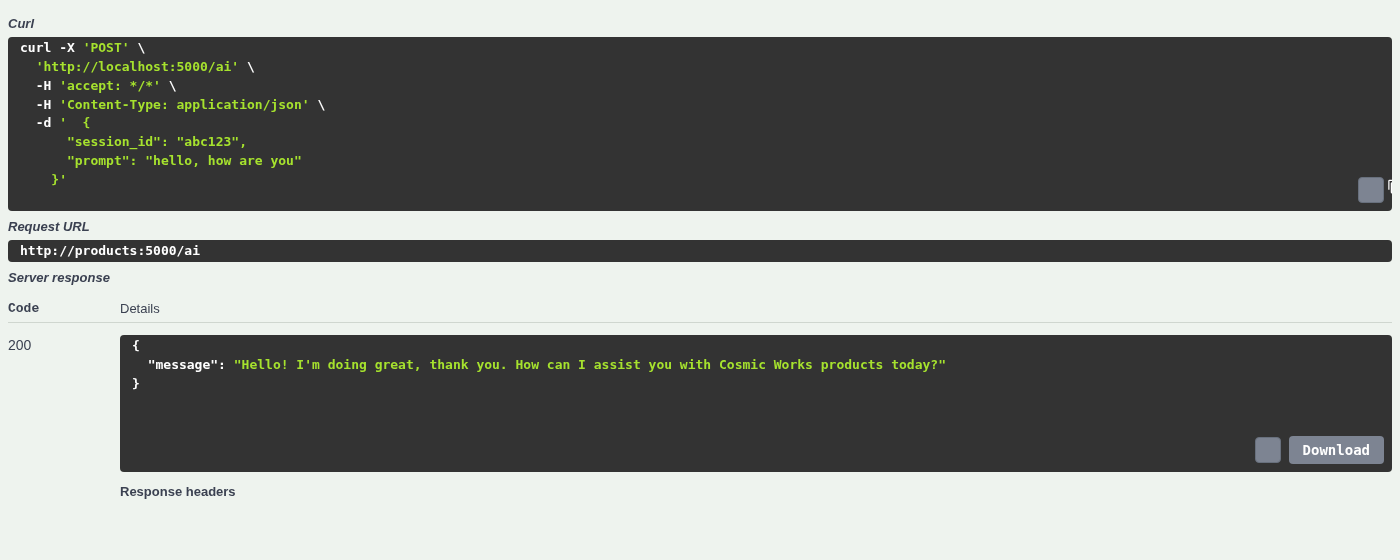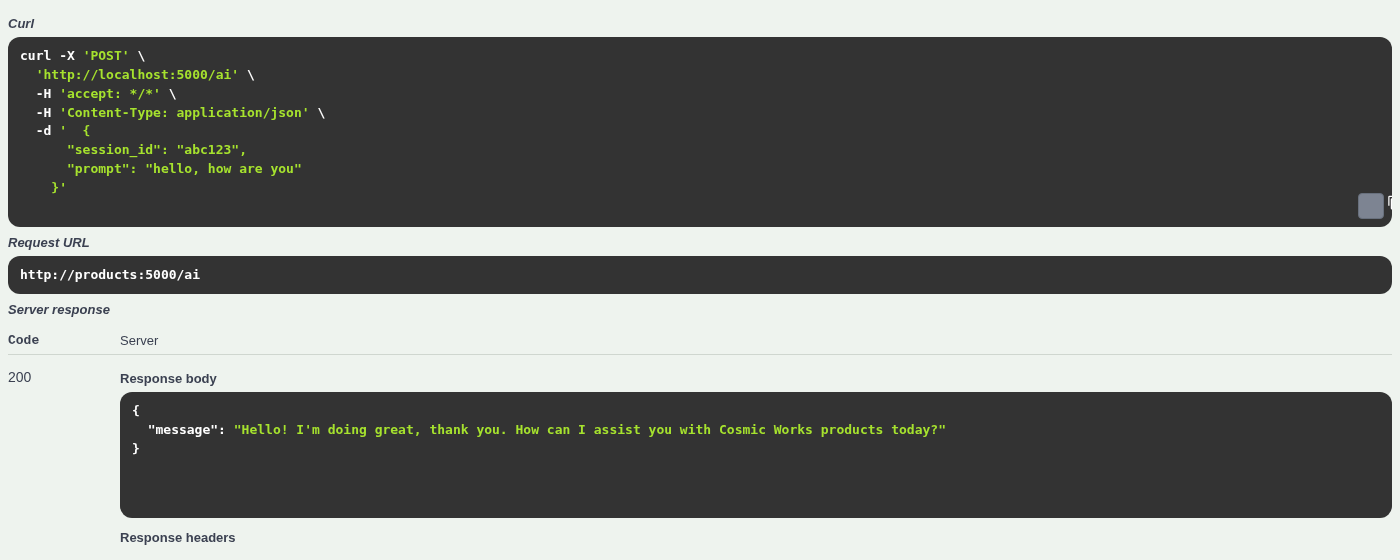--- a/index.html
+++ b/index.html
@@ -17,22 +17,22 @@
     margin-bottom: 6px;
     margin-top: 8px;
     font-style: italic;
   }
   .codeblock {
     background: #333333;
     color: #fff;
     font-family: "Consolas", "Monaco", monospace;
     font-size: 13px;
     font-weight: 600;
-    border-radius: 12px;
-    padding: 10px 12px;
+    border-radius: 4px;
+    padding: 2px 12px;
     position: relative;
     white-space: pre;
     overflow-x: auto;
     line-height: 1.45;
   }
   .codeblock .gr { color: #a6e22e; }
   .codeblock .wh { color: #ffffff; }
   .copy-btn {
     position: absolute;
     right: 8px;
@@ -97,28 +97,37 @@
   </div>
 </div>
 
 <div class="section-label">Request URL</div>
 <div class="codeblock"><span class="wh">http://products:5000/ai</span></div>
 
 <div class="section-label" style="">Server response</div>
 
 <div class="resp-header-row">
   <div class="code-col">Code</div>
-  <div class="details-col">Server</div>
+  <div class="details-col">Details</div>
 </div>
 
 <div class="resp-row">
   <div class="code-val">200</div>
   <div class="details">
-    <div class="sub-label">Response body</div>
     <div class="codeblock" style="padding-bottom:40px;"><span class="wh">{</span>
 <span class="wh">  "message"</span><span class="wh">: </span><span class="gr">"Hello! I'm doing great, thank you. How can I assist you with Cosmic Works products today?"</span>
 <span class="wh">}</span>
+      <div class="action-stack">
+        <div class="copy-btn" style="position:static;">
+          <span>
+            <svg viewBox="0 0 24 24">
+                <path d="M16 1H4a2 2 0 0 0-2 2v14h2V3h12V1zm3 4H8a2 2 0 0 0-2 2v14a2 2 0 0 0 2 2h11a2 2 0 0 0 2-2V7a2 2 0 0 0-2-2zm0 16H8V7h11v14z"></path>
+              </svg>
+          </span>
+        </div>
+        <button class="dl-btn">Download</button>
+      </div>
     </div>
 
     <div class="sub-label" style="margin-top:12px;">Response headers</div>
 
   </div>
 </div>
 
 </body></html>

